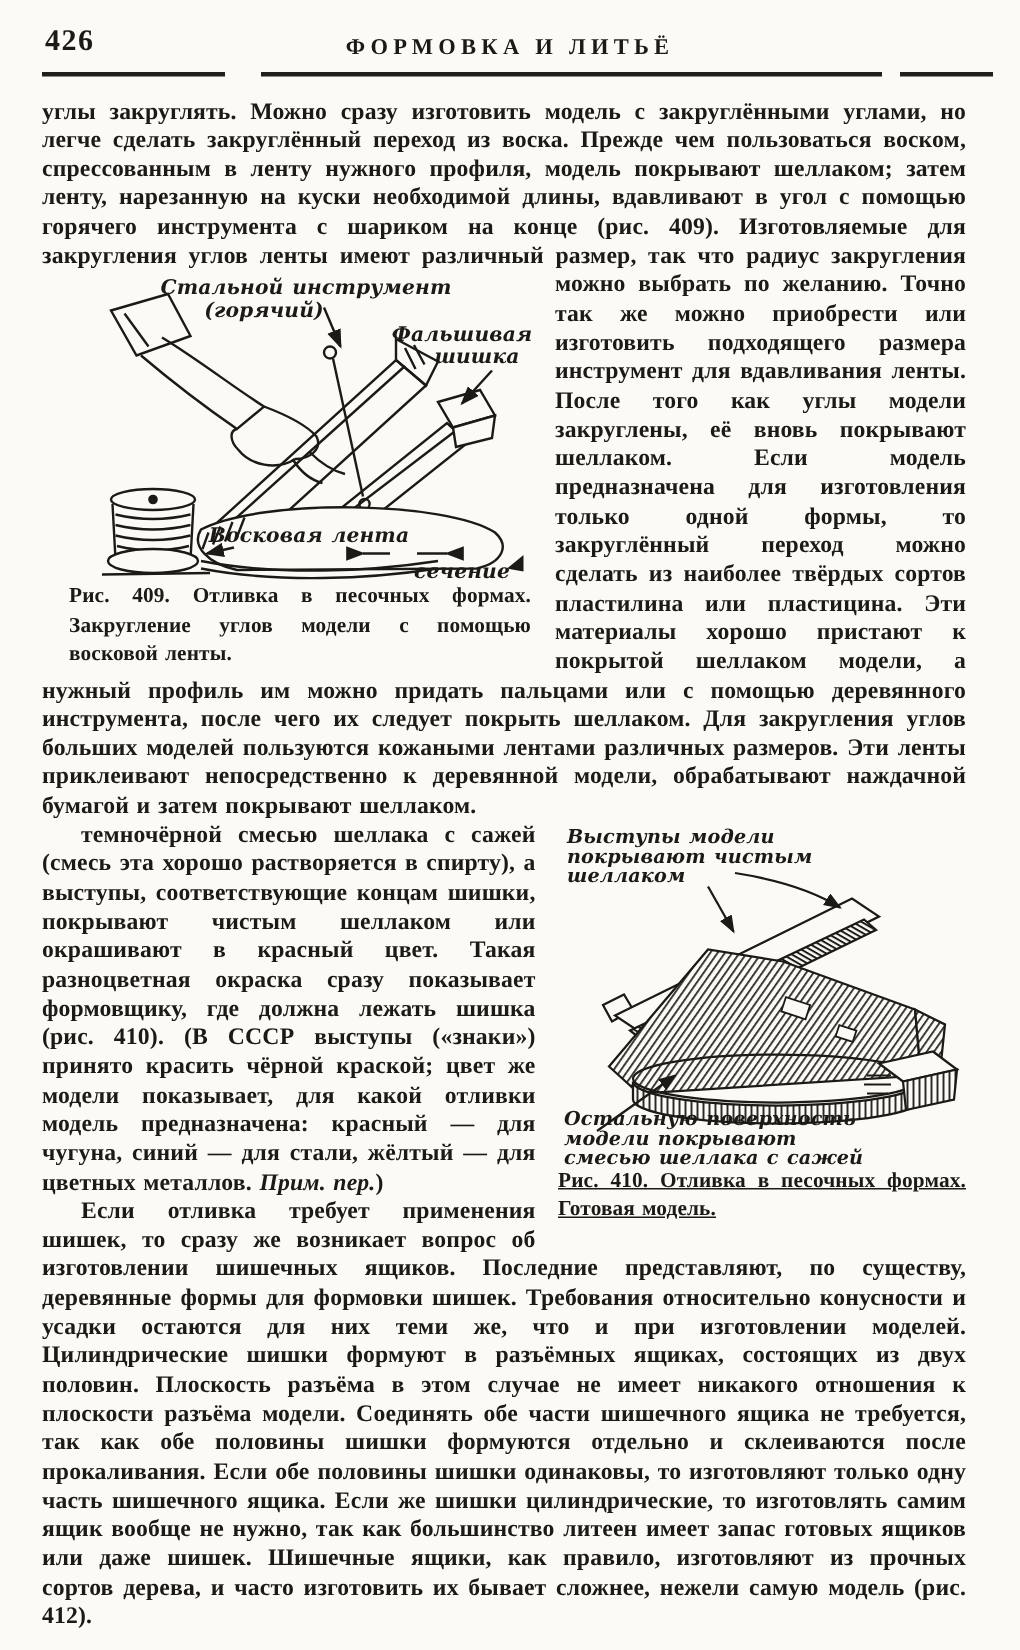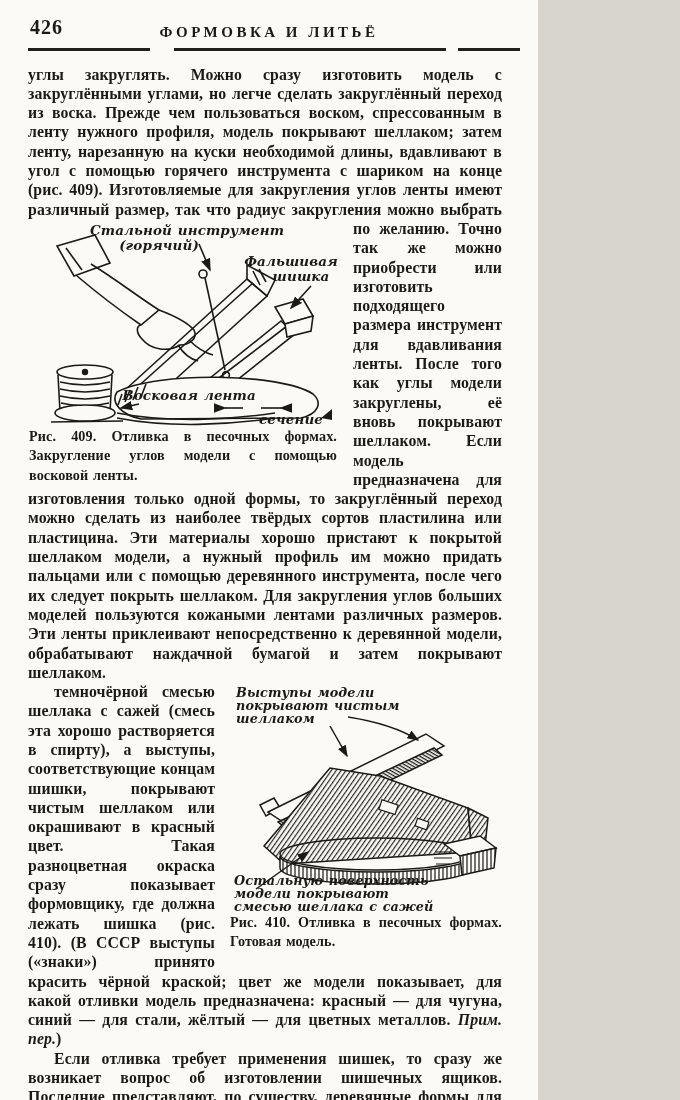--- a/index.html
+++ b/index.html
@@ -1,17 +1,17 @@
 <!DOCTYPE html>
 <html><head>
 <meta charset="utf-8">
 <style>
   html,body{margin:0;padding:0;background:#d8d5cf;}
   .page{
-    width:538px;height:1100px;background:#fbfaf6;color:#1c1a17;
+    width:680px;height:1100px;background:#fbfaf6;color:#1c1a17;
     font-family:"Liberation Serif","DejaVu Serif",serif;
     position:relative;overflow:hidden;box-sizing:border-box;
   }
   .content{padding:0 36px 0 28px;}
   
   .hdr{position:relative;padding-top:18px;}
   .pagenum{
     position:absolute;left:30px;top:16px;font-size:20px;font-weight:bold;
     letter-spacing:1px;
   }
@@ -27,22 +27,22 @@
   
   .bodytext{
     margin-top:14px;font-size:15.8px;line-height:19.3px;font-weight:bold;
     text-align:justify;word-spacing:1px;letter-spacing:0.1px;
   }
   .bodytext p{margin:0;}
   p.ind{text-indent:26px;}
   .note-it{font-style:italic;font-weight:bold;}
   
   .figbox{display:block;}
-  .fig-left{float:left;width:308px;margin:3px 16px 3px 1px;}
-  .fig-right{float:right;width:272px;margin:2px 0 3px 15px;}
+  .fig-left{float:left;width:308px;margin:3px 16px 3px 18px;}
+  .fig-right{float:right;width:272px;margin:2px 0 3px 15px;text-decoration:underline;}
   .figbox svg{display:block;}
   .figcap{
     text-align:center;font-size:14.2px;line-height:17px;font-weight:bold;
     margin-top:6px;text-indent:0;
   }
   .flabel{
     font-family:"DejaVu Serif","Liberation Serif",serif;
     font-style:italic;font-weight:bold;
   }
   .clearfix::after{content:"";display:block;clear:both;}

